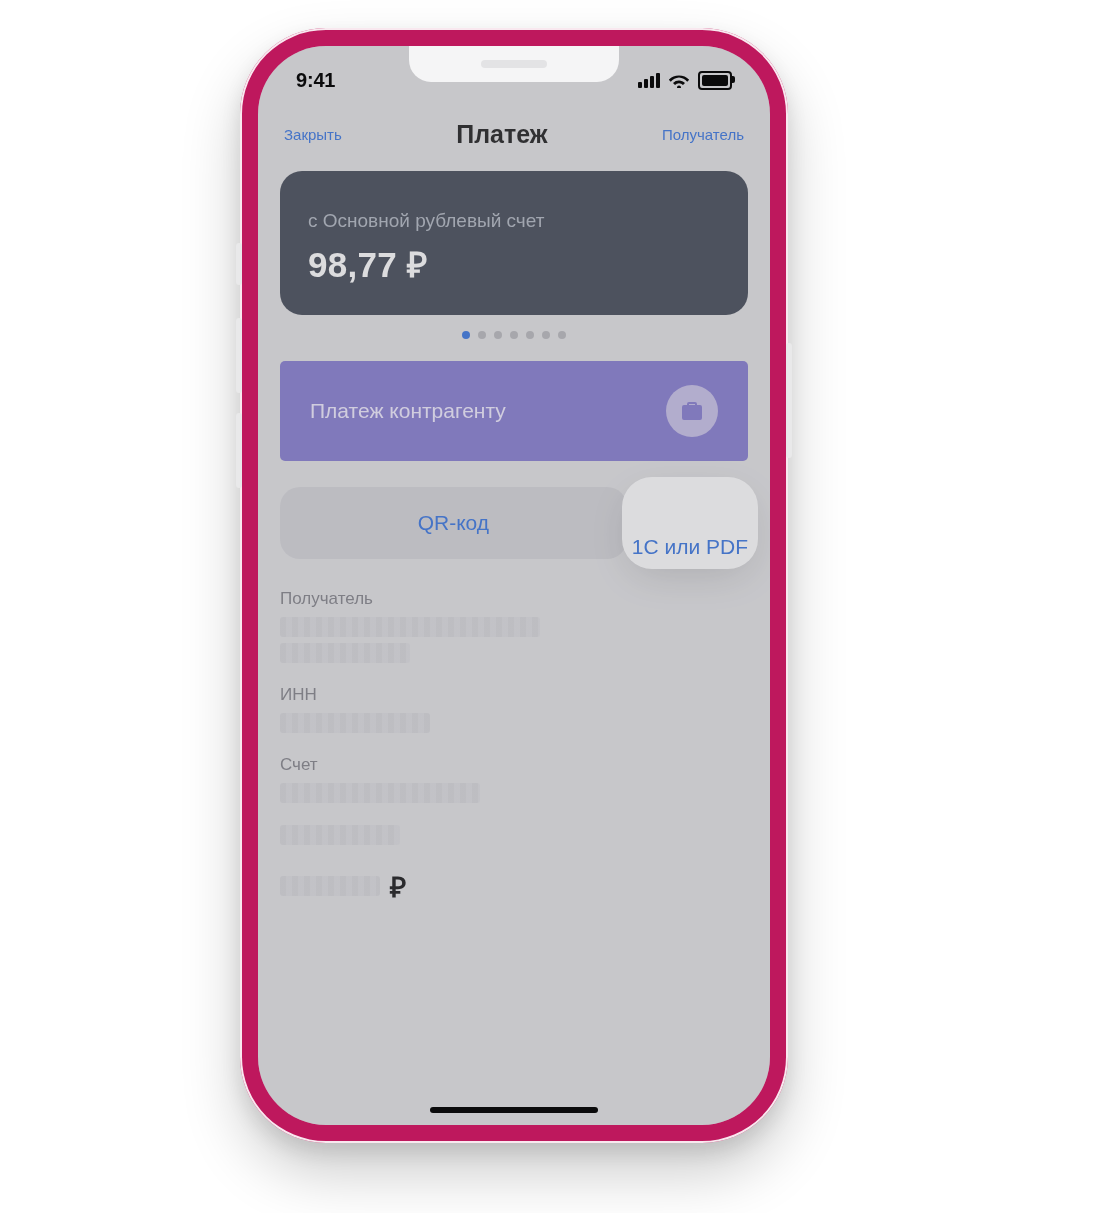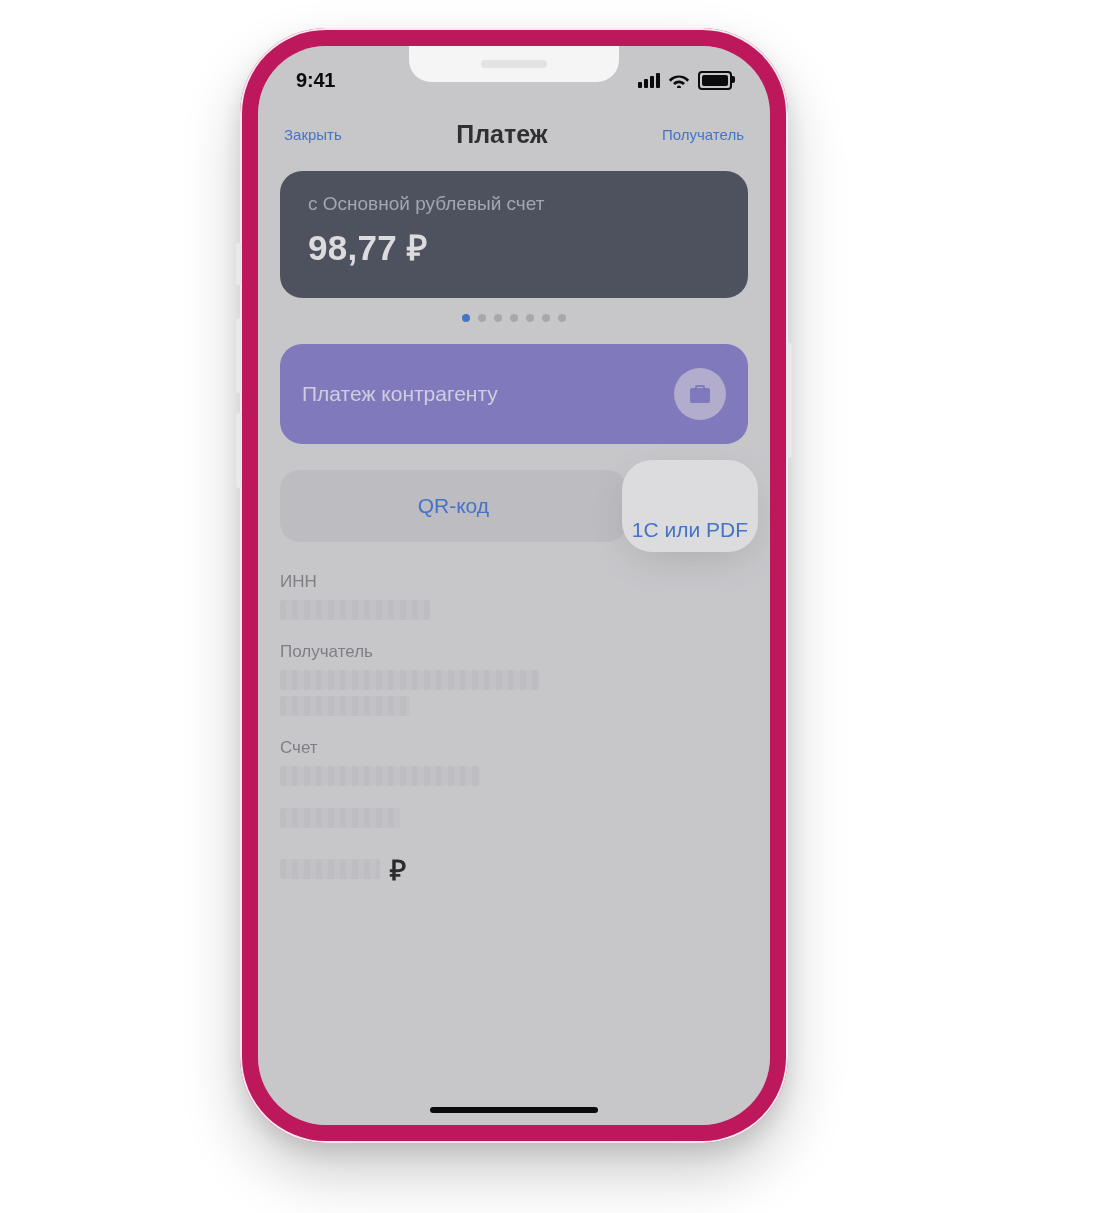--- a/index.html
+++ b/index.html
@@ -165,21 +165,21 @@
   .scroll {
     flex: 1;
     padding: 8px 22px 0;
     overflow: hidden;
   }
 
   
   .card {
     background: #3a414e;
     border-radius: 22px;
-    padding: 22px 28px 28px;
+    padding: 39px 28px 28px;
     color: #fff;
   }
   .card .acct-label {
     font-size: 19px;
     color: #aeb4bf;
     font-weight: 400;
     margin-bottom: 8px;
   }
   .card .balance {
     font-size: 35px;
@@ -193,22 +193,22 @@
   }
   .dots i {
     width:8px; height:8px; border-radius:50%;
     background:#b6b6ba;
   }
   .dots i.active { background:#2f6fe0; }
 
   
   .action {
     background: #8076cf;
-    border-radius: 22px;
-    padding: 24px 22px;
+    border-radius: 5px;
+    padding: 24px 30px;
     display:flex; align-items:center; justify-content:space-between;
   }
   .action .label {
     color: #efeaff;
     font-size: 21px;
     font-weight: 400;
   }
   .action .iconcirc {
     width: 52px; height:52px; border-radius:50%;
     background: #c5bee8;
@@ -358,28 +358,28 @@
             </div>
             <div class="highlight">
               <div class="pill pdf">
                 <span>1С или PDF</span>
               </div>
             </div>
           </div>
 
           <div class="fields">
             <div class="field">
-              <div class="flabel">ИНН</div>
-              <div class="skel w3"></div>
-            </div>
-
-            <div class="field">
               <div class="flabel">Получатель</div>
               <div class="skel w1"></div>
               <div class="skel w2"></div>
+            </div>
+
+            <div class="field">
+              <div class="flabel">ИНН</div>
+              <div class="skel w3"></div>
             </div>
 
             <div class="field">
               <div class="flabel">Счет</div>
               <div class="skel w4"></div>
             </div>
 
             <div class="field">
               <div class="skel w5"></div>
             </div>

